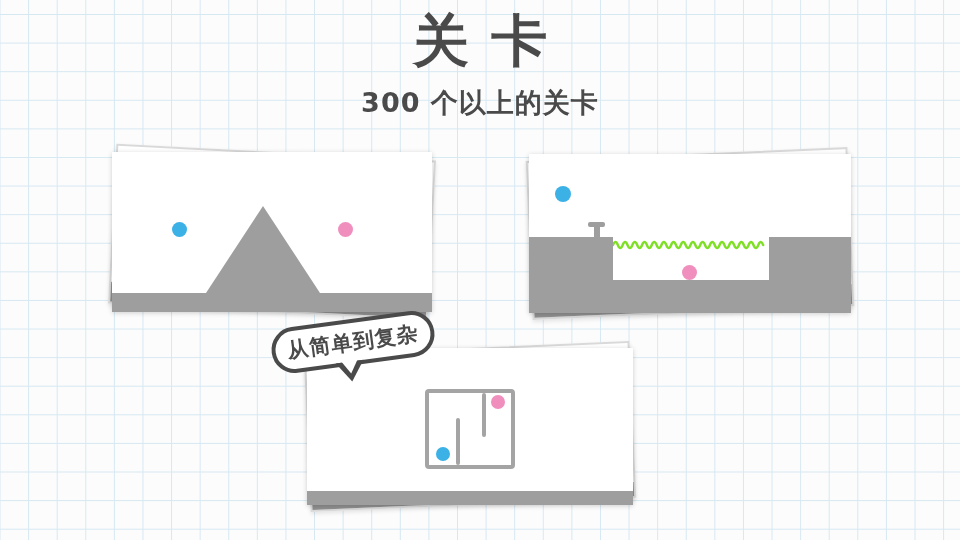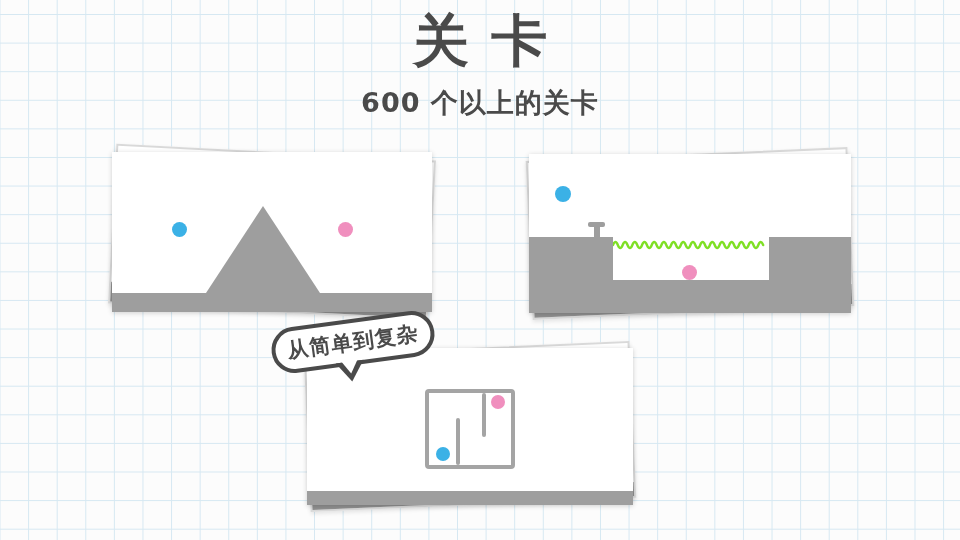--- a/index.html
+++ b/index.html
@@ -115,21 +115,21 @@
     border-left:10px solid transparent;border-right:10px solid transparent;
     border-top:16px solid #fff;z-index:1;
   }
 </style>
 </head>
 <body>
 
 <div class="stage">
 
   <div class="title">关卡</div>
-  <div class="subtitle">600 个以上的关卡</div>
+  <div class="subtitle">300 个以上的关卡</div>
 
   <div class="group" id="g1">
     <div class="back-card">
       <div class="back-floor"></div>
     </div>
     <div class="main-card">
       <div class="dot blue"></div>
       <div class="dot pink"></div>
       <div class="triangle"></div>
       <div class="floor"></div>

